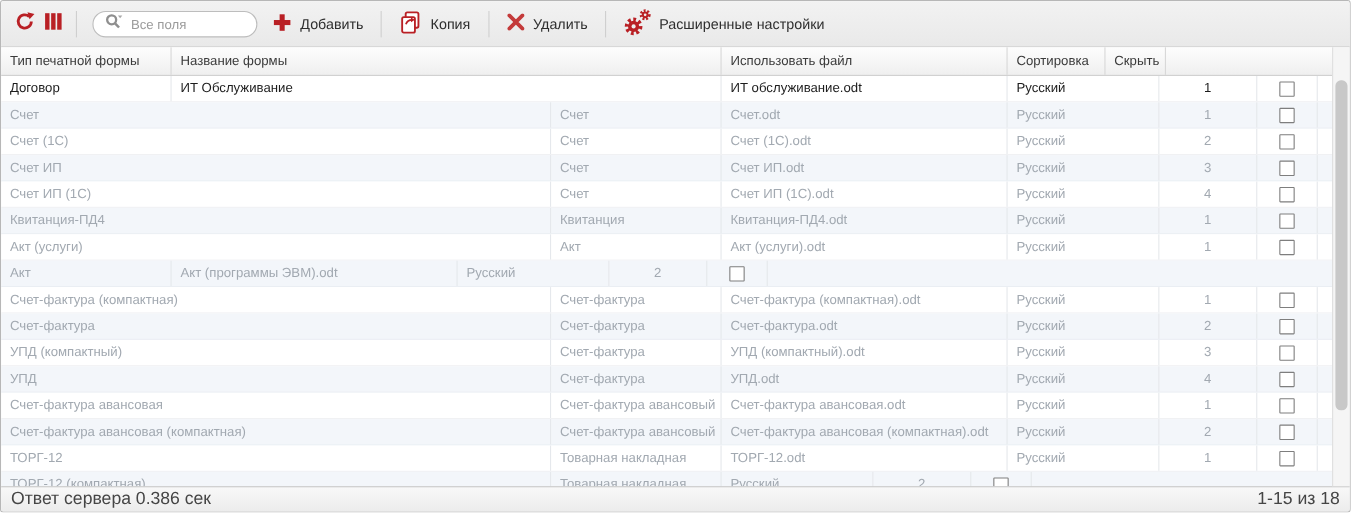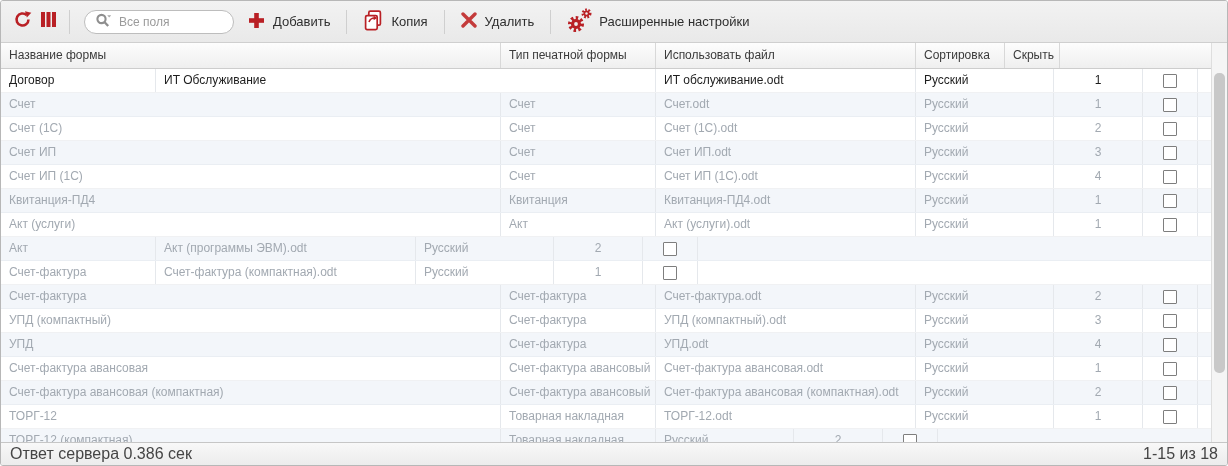--- a/index.html
+++ b/index.html
@@ -146,22 +146,22 @@
         </svg>
       </span>
       <span>Расширенные настройки</span>
     </div>
   </div>
 
   <div class="content">
     <div class="main">
 
       <div class="hrow">
+        <div class="hcell c-type">Тип печатной формы</div>
         <div class="hcell c-name">Название формы</div>
-        <div class="hcell c-type">Тип печатной формы</div>
         <div class="hcell c-file">Использовать файл</div>
         <div class="hcell c-sort" style="text-align:left">Сортировка</div>
         <div class="hcell c-hide" style="display:block">Скрыть</div>
         <div class="hcell c-fill"></div>
       </div>
 
       <div class="rows">
           <div class="row current">
     <div class="cell c-type">Договор</div>
     <div class="cell c-name">ИТ Обслуживание</div>
@@ -243,20 +243,21 @@
     <div class="cell c-type">Акт</div>
     <div class="cell c-file">Акт (программы ЭВМ).odt</div>
     <div class="cell c-lang">Русский</div>
     <div class="cell c-sort">2</div>
     <div class="cell c-hide">
       <span class="chk"></span>
     </div>
     <div class="cell c-fill"></div>
   </div>
           <div class="row">
+    <div class="cell c-name">Счет-фактура (компактная)</div>
     <div class="cell c-type">Счет-фактура</div>
     <div class="cell c-file">Счет-фактура (компактная).odt</div>
     <div class="cell c-lang">Русский</div>
     <div class="cell c-sort">1</div>
     <div class="cell c-hide">
       <span class="chk"></span>
     </div>
     <div class="cell c-fill"></div>
   </div>
           <div class="row alt">

